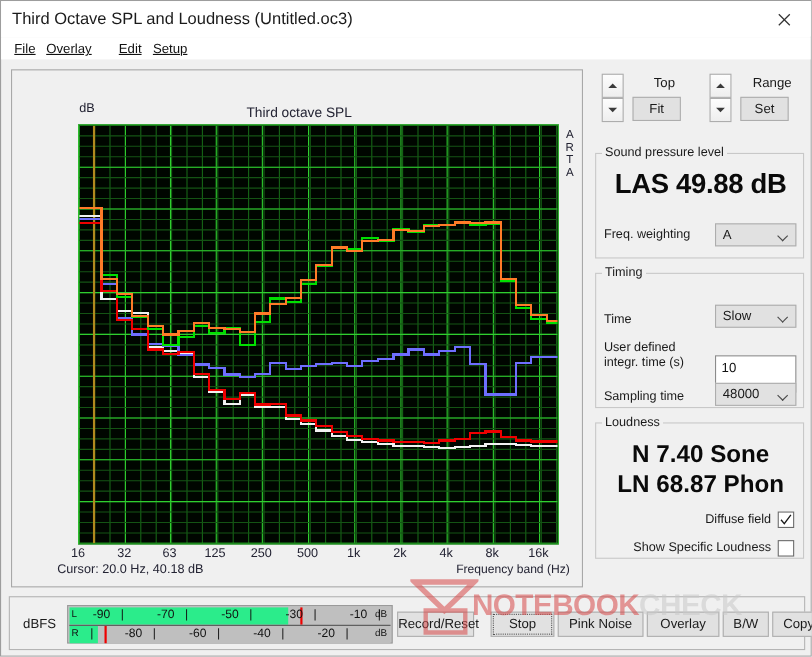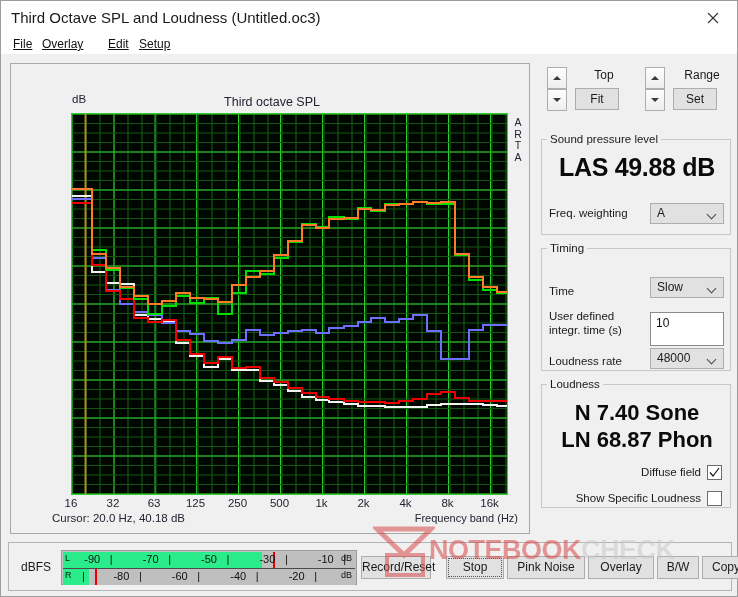--- a/index.html
+++ b/index.html
@@ -86,21 +86,21 @@
 
   .grp-timing{left:0;top:179px;width:190px;height:129px;}
   .t-label{position:absolute;font-size:11.5px;color:#1a1a1a;line-height:14px;}
   .tl-time{left:7px;top:30px;}
   .tl-user{left:7px;top:55px;width:80px;}
   .tl-samp{left:7px;top:100px;}
   .time-combo{left:108px;top:23px;width:74px;height:21px;}
   .samp-combo{left:108px;top:94px;width:74px;height:21px;}
   .textinput{position:absolute;background:#ffffff;border:1px solid #8b8b8b;box-sizing:border-box;font-size:12px;color:#111;}
   .textinput .val{position:absolute;left:5px;top:3px;}
-  .user-input{left:108px;top:58px;width:74px;height:34px;}
+  .user-input{left:108px;top:69px;width:74px;height:34px;}
 
   .grp-loud{left:0;top:315px;width:190px;height:130px;}
   .loud1{position:absolute;left:0;top:10px;width:190px;text-align:center;font-size:22px;font-weight:bold;color:#0a0a0a;white-space:nowrap;}
   .loud2{position:absolute;left:0;top:37px;width:190px;text-align:center;font-size:22px;font-weight:bold;color:#0a0a0a;white-space:nowrap;}
   .cbrow{position:absolute;height:16px;}
   .cbrow .cblabel{position:absolute;right:26px;top:0;font-size:11.5px;color:#1a1a1a;white-space:nowrap;}
   .cbbox{position:absolute;right:5px;top:-1px;width:15px;height:15px;background:#fff;border:1px solid #6b6b6b;box-sizing:border-box;cursor:pointer;}
   .cbbox svg{position:absolute;left:1px;top:1px;}
   .cb-diffuse{left:0;top:76px;width:185px;}
   .cb-specific{left:0;top:102px;width:185px;}
@@ -336,21 +336,21 @@
         <span class="val">Slow</span>
         <span class="chev"></span>
       </div>
       <div class="t-label tl-user">
         <div>User defined</div>
         <div>integr. time (s)</div>
       </div>
       <div class="textinput user-input">
         <span class="val">10</span>
       </div>
-      <div class="t-label tl-samp">Loudness rate</div>
+      <div class="t-label tl-samp">Sampling time</div>
       <div class="combo samp-combo">
         <span class="val">48000</span>
         <span class="chev"></span>
       </div>
     </fieldset>
 
     <fieldset class="grp grp-loud">
       <legend>Loudness</legend>
       <div class="loud1">N 7.40 Sone</div>
       <div class="loud2">LN 68.87 Phon</div>

